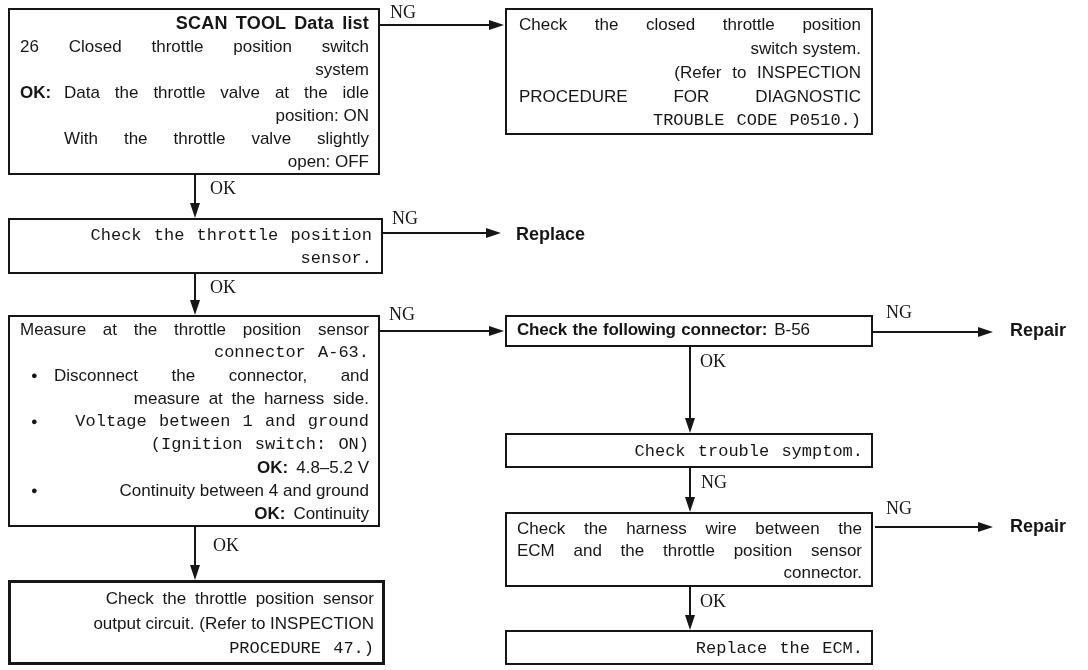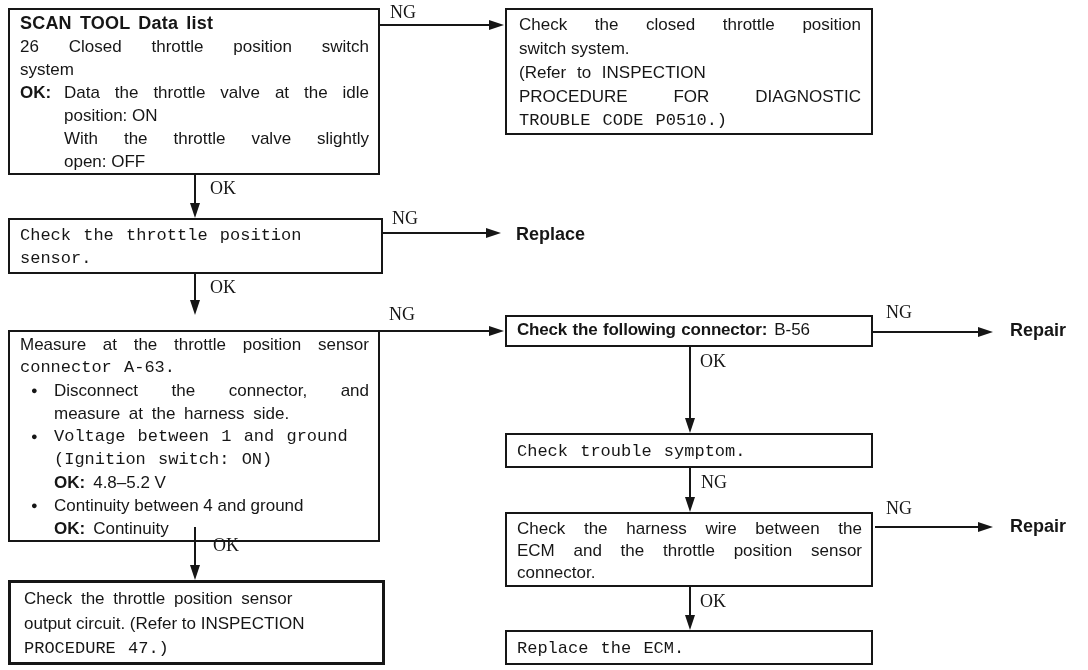--- a/index.html
+++ b/index.html
@@ -4,37 +4,37 @@
 <style>
   html,body { margin:0; padding:0; background:#ffffff; }
   .stage {
     position:relative; width:1088px; height:670px; background:#ffffff;
     font-family:"Liberation Sans", sans-serif; color:#161616; overflow:hidden;
   }
   .box {
     position:absolute; background:#ffffff; border:2px solid #161616;
     box-sizing:border-box; font-size:17px;
   }
-  .ln { line-height:23px; }
+  .ln { line-height:23px;text-align:right; }
   .b  { font-weight:700; }
   .j  { text-align:justify; text-align-last:justify; }
   .ws6 { word-spacing:6px; }
   .ws4 { word-spacing:4px; }
   .ws2 { word-spacing:2px;font-family:Liberation Mono, monospace; }
 
   
   #b1 { left:8px;  top:8px;   width:372px; height:167px; padding:2px 9px 0 10px; }
   #b1 .ln { line-height:23px; }
   #b1 .title { font-size:18px; letter-spacing:0.2px; word-spacing:3px; }
   .okrow { display:flex; }
   .oklbl { width:44px; flex:0 0 44px; line-height:23px; }
   .okcol { flex:1; }
 
   #b3 { left:8px;  top:218px; width:375px; height:56px; padding:4px 9px 0 10px; }
-  #b4 { left:8px;  top:330px; width:372px; height:212px; padding:1px 9px 16px 10px; }
+  #b4 { left:8px;  top:315px; width:372px; height:212px; padding:1px 9px 16px 10px; }
   .brow { display:flex; }
   .bul  { flex:0 0 34px; width:34px; padding-left:11px; font-size:11px; line-height:23px; box-sizing:border-box; }
   .bcol { flex:1; }
   .okval { margin-left:8px; }
 
   #b9 { left:8px;  top:580px; width:377px; height:85px; border-width:3px; padding:3px 8px 0 13px; }
   #b9 .ln { line-height:25px; }
 
   
   #b2 { left:505px; top:8px;   width:368px; height:127px; padding:3px 10px 0 12px; }

